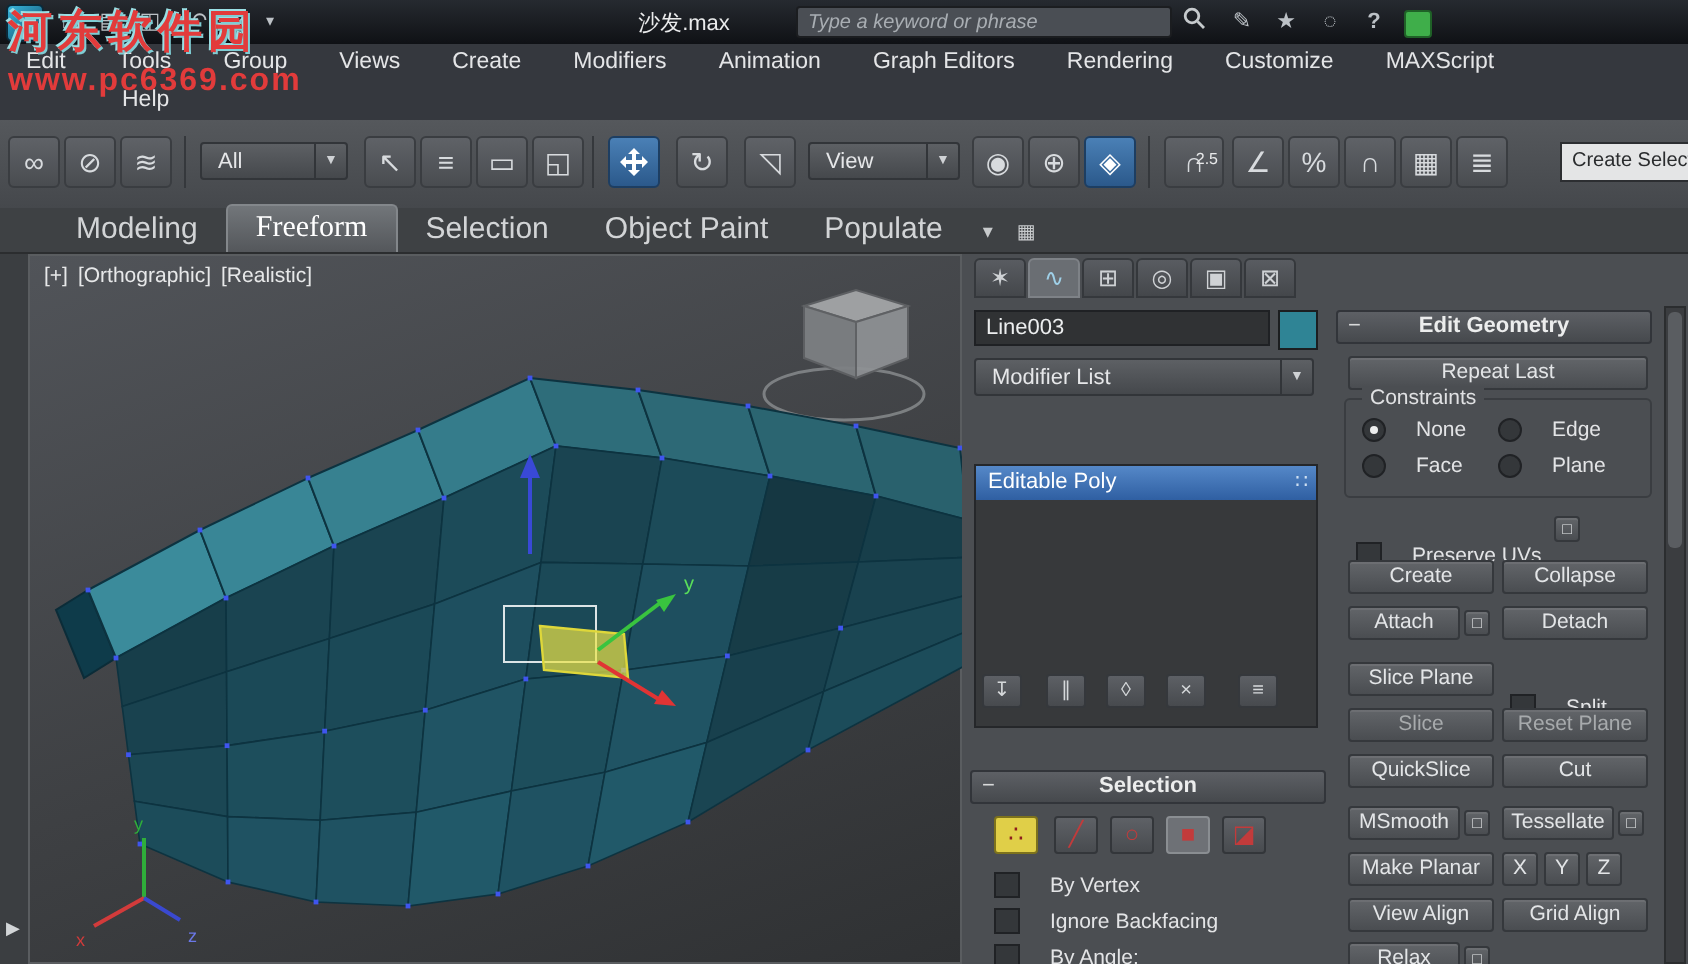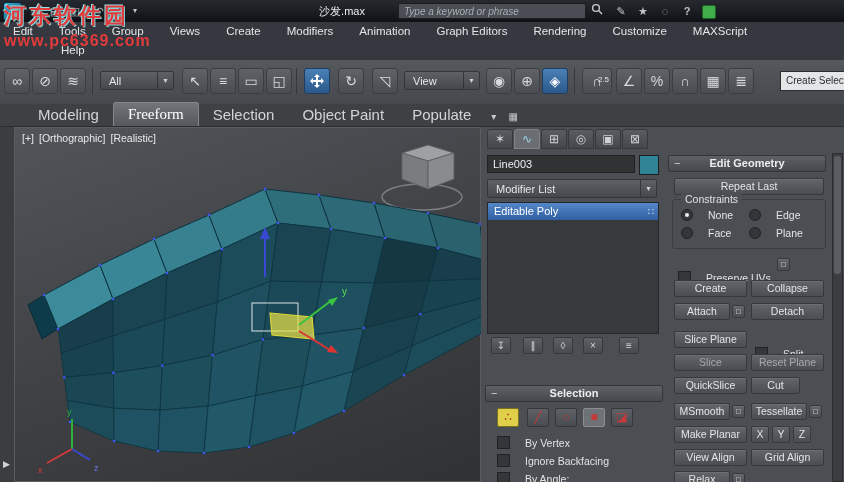--- a/index.html
+++ b/index.html
@@ -59,21 +59,21 @@
 
   
   .cpanel{left:481px;top:127px;width:363px;height:355px;background:#4b4e52;}
   .cp-tab{top:2px;width:26px;height:20px;border:1px solid #35383c;border-radius:3px 3px 0 0;
           background:linear-gradient(#595c61,#44474b);color:#cfd2d5;font-size:12px;text-align:center;
           line-height:19px;box-sizing:border-box;}
   .cp-tab.active{background:#6a6e73;border-color:#7e8287;color:#fff;}
   .namefield{background:#303234;border:1px solid #1f2124;color:#eceeef;font-size:11px;line-height:16px;
              padding-left:5px;box-sizing:border-box;}
   .swatch{background:#2f8495;border:1px solid #1c1e20;}
-  .stackbox{background:#37393b;border:1px solid #25272a;}
+  .stackbox{background:#37393b;border:1px solid #25272a;margin-top:30px;}
   .stack-row{height:17px;background:linear-gradient(#5588c8,#2f5fa2);color:#fff;font-size:11px;
              line-height:17px;padding-left:6px;position:relative;}
   .stack-row .r-ic{position:absolute;right:4px;top:0;color:#cfe0f2;font-size:10px;}
   .sm-btn{top:210px;width:20px;height:17px;border:1px solid #35383c;border-radius:2px;
           background:linear-gradient(#5d6065,#474a4e);color:#d5d8da;font-size:10px;line-height:15px;
           text-align:center;box-sizing:border-box;}
 
   
   .roll-h{height:17px;background:linear-gradient(#5d6065,#46494d);border:1px solid #32353a;border-radius:2px;
           color:#eceded;font-size:11px;font-weight:bold;text-align:center;line-height:15px;box-sizing:border-box;}
@@ -404,21 +404,21 @@
     <div class="pbtn abs" style="left:193px;top:204px;width:73px">Slice Plane</div>
     <div class="opt" style="left:274px;top:220px">
       <span class="checkbox"></span>
       <span class="clabel">Split</span>
     </div>
 
     <div class="pbtn dim abs" style="left:193px;top:227px;width:73px">Slice</div>
     <div class="pbtn dim abs" style="left:270px;top:227px;width:73px">Reset Plane</div>
 
     <div class="pbtn abs" style="left:193px;top:250px;width:73px">QuickSlice</div>
-    <div class="pbtn abs" style="left:270px;top:250px;width:49px">Cut</div>
+    <div class="pbtn abs" style="left:270px;top:250px;width:73px">Cut</div>
 
     <div class="pbtn abs" style="left:193px;top:276px;width:56px">MSmooth</div>
     <div class="pbtn mini abs" style="left:251px;top:278px">□</div>
     <div class="pbtn abs" style="left:270px;top:276px;width:56px">Tessellate</div>
     <div class="pbtn mini abs" style="left:328px;top:278px">□</div>
 
     <div class="pbtn abs" style="left:193px;top:299px;width:73px">Make Planar</div>
     <div class="pbtn abs" style="left:270px;top:299px;width:18px">X</div>
     <div class="pbtn abs" style="left:291px;top:299px;width:18px">Y</div>
     <div class="pbtn abs" style="left:312px;top:299px;width:18px">Z</div>

